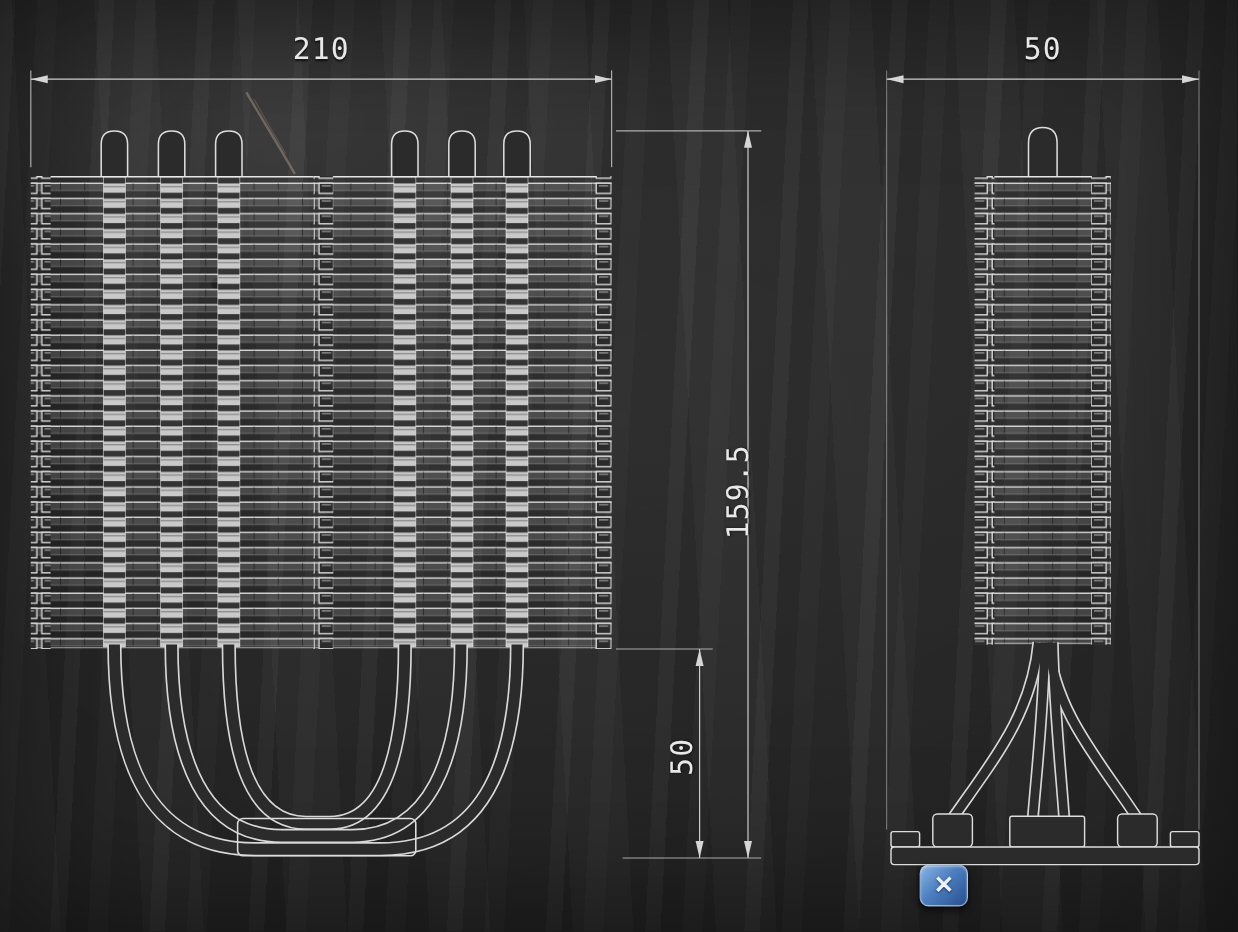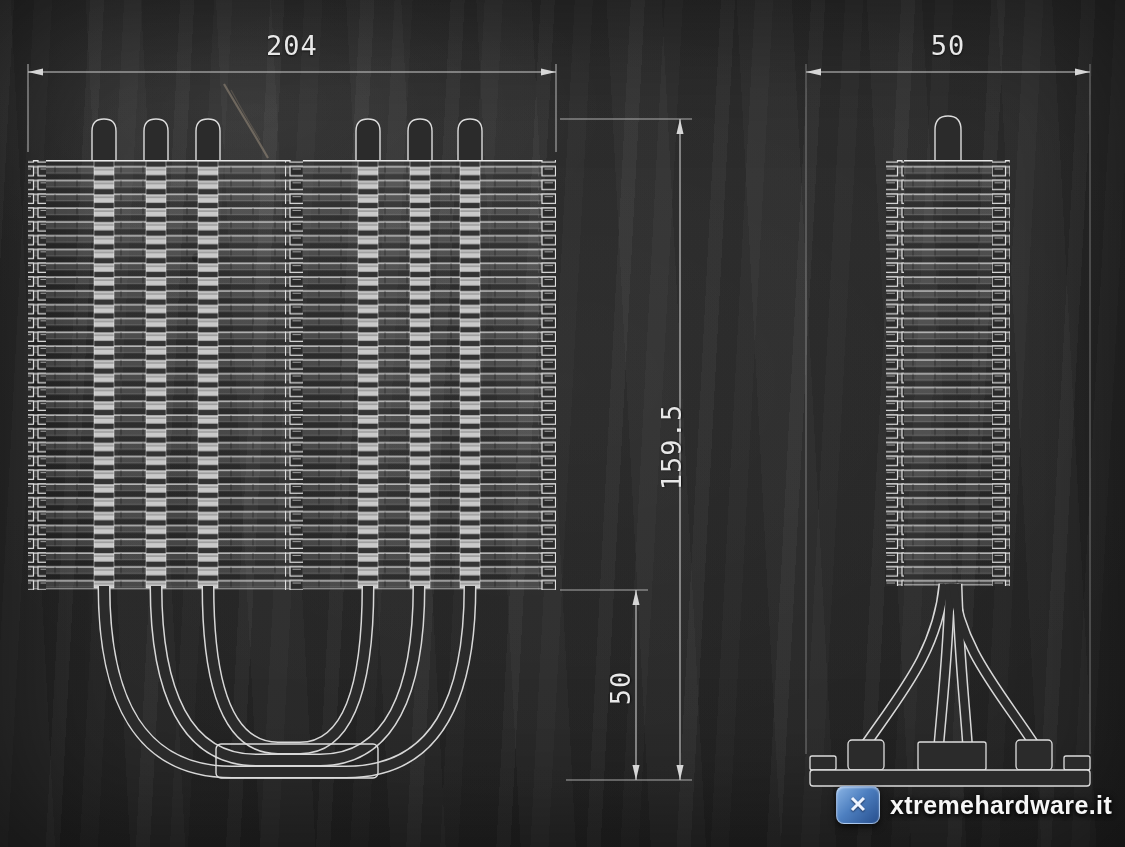--- a/index.html
+++ b/index.html
@@ -161,26 +161,25 @@
 
       <line x1="560" y1="590" x2="648" y2="590" opacity="0.8"></line>
       <line x1="636" y1="590" x2="636" y2="780" marker-start="url(#arr)" marker-end="url(#arr)"></line>
 
       <line x1="806" y1="64" x2="806" y2="754" opacity="0.45"></line>
       <line x1="1090" y1="64" x2="1090" y2="754" opacity="0.45"></line>
       <line x1="806" y1="72" x2="1090" y2="72" marker-start="url(#arr)" marker-end="url(#arr)"></line>
     </g>
   </svg>
 
-  <div class="dim-label" style="left:256px;top:30px;width:72px;">204</div>
+  <div class="dim-label" style="left:256px;top:30px;width:72px;">210</div>
 
   <div class="dim-label" style="left:914px;top:30px;width:68px;">50</div>
 
   <div class="dim-label rot" style="left:624px;top:431px;width:96px;">159.5</div>
 
   <div class="dim-label rot" style="left:591px;top:672px;width:60px;">50</div>
 
   <div class="watermark">
     <div class="wm-badge">✕</div>
-    <div class="wm-text">xtremehardware.it</div>
   </div>
 
 </div>
 
 </body></html>

